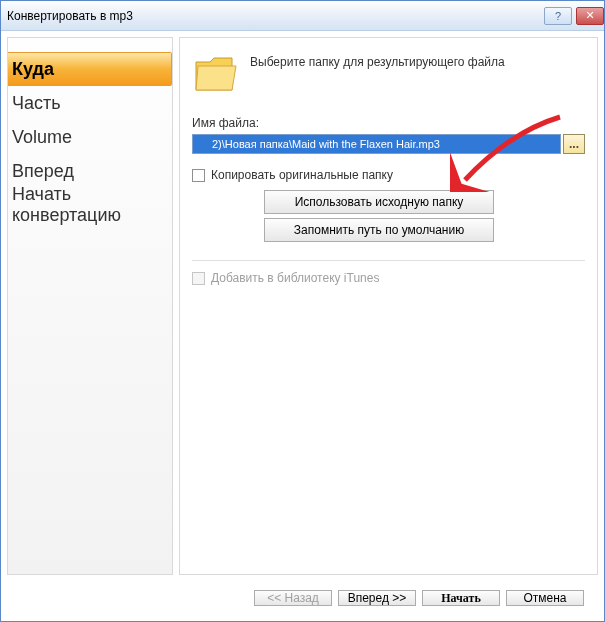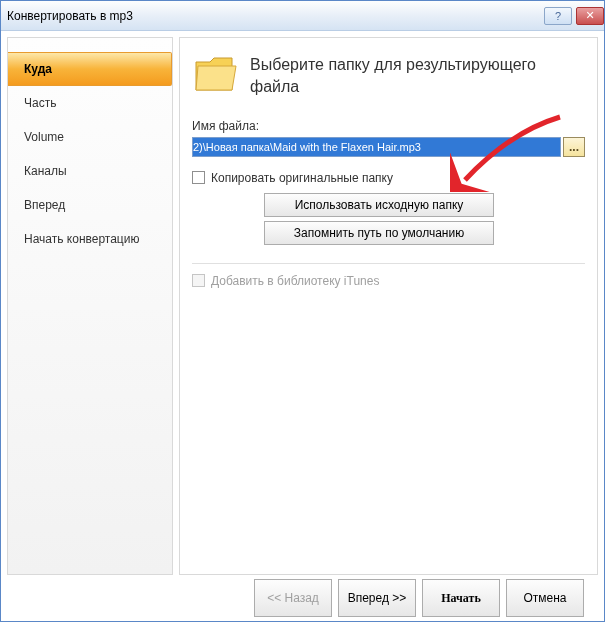--- a/index.html
+++ b/index.html
@@ -6,40 +6,40 @@
 body { font-family: "Segoe UI", Tahoma, sans-serif; font-size: 12px; background: #fff; }
 .window { width: 605px; height: 622px; background: #fff; border: 1px solid #5a87c7; position: relative; }
 .titlebar { height: 30px; background: linear-gradient(#fdfefe, #e8eff8 50%, #d5e3f3); display: flex; align-items: center; padding: 0 0; border-bottom: 1px solid #b9cde5; }
 .titlebar-title { flex: 1; font-size: 12px; color: #000; padding-left: 6px; }
 .titlebar-buttons { display: flex; gap: 0; }
 .tb-btn { width: 28px; height: 18px; border: 1px solid #8ba6c9; background: linear-gradient(#f2f7fd, #cfe0f4); display: flex; align-items: center; justify-content: center; font-size: 11px; color: #4a6a9a; cursor: pointer; border-radius: 2px; }
 .tb-btn.help { margin-right: 4px; }
 .tb-btn.close { background: linear-gradient(#e9a0a0, #c94f4f); color: #fff; border-color: #a33; }
 .content { display: flex; height: calc(100% - 30px - 46px); padding: 6px 6px 0 6px; gap: 6px; }
 .sidebar { width: 166px; border: 1px solid #d9d9d9; background: linear-gradient(#fefefe, #f2f2f2); padding: 14px 0; }
-.sidebar-item { height: 34px; display: flex; align-items: center; padding: 0 16px; font-size: 12px; color: #333; cursor: pointer; }
+.sidebar-item { height: 34px; display: flex; align-items: center; padding: 0 4px; font-size: 18px; color: #333; cursor: pointer; }
 .sidebar-item.active { background: linear-gradient(#fde7a8, #f8b43a 50%, #f49b1e); color: #000; font-weight: bold; border: 1px solid #e89b2e; border-left: none; margin: 0 0 0 0; border-radius: 0 2px 2px 0; }
 .main { flex: 1; border: 1px solid #d9d9d9; background: #fff; padding: 14px 12px; display: flex; flex-direction: column; position: relative; }
 .header { display: flex; align-items: flex-start; gap: 10px; margin-bottom: 20px; }
 .folder-icon { width: 48px; height: 44px; }
-.header-text { flex: 1; font-size: 16px; line-height: 1.4; color: #333; padding-top: 2px; }
+.header-text { flex: 1; font-size: 12px; line-height: 1.4; color: #333; padding-top: 2px; }
 .label-row { font-size: 12px; color: #333; margin-bottom: 4px; }
 .input-row { display: flex; align-items: center; gap: 2px; margin-bottom: 14px; position: relative; }
-.path-input { flex: 1; height: 20px; border: 1px solid #7b9ecd; font-size: 11px; padding: 0 0; background: #3179d6; color: #fff; }
+.path-input { flex: 1; height: 20px; border: 1px solid #7b9ecd; font-size: 11px; padding: 0 19px; background: #3179d6; color: #fff; }
 .browse-btn { width: 22px; height: 20px; border: 1px solid #9a8b5e; background: linear-gradient(#fdf5d8, #f5e39e); font-weight: bold; font-size: 12px; cursor: pointer; display: flex; align-items: center; justify-content: center; color: #5a4a20; }
 .checkbox-row { display: flex; align-items: center; gap: 6px; font-size: 12px; color: #333; margin-bottom: 8px; }
 .checkbox-row.disabled { color: #a0a0a0; }
 .chk { width: 13px; height: 13px; border: 1px solid #8f8f8f; background: #fff; }
 .chk.disabled { border-color: #c5c5c5; background: #f5f5f5; }
 .btn-stack { margin-left: 60px; display: flex; flex-direction: column; gap: 4px; margin-bottom: 12px; padding-left: 12px; }
 .action-btn { height: 24px; width: 230px; border: 1px solid #acacac; background: linear-gradient(#fdfdfd, #e7e7e7); font-size: 12px; cursor: pointer; text-align: center; }
 .divider { border-top: 1px solid #e0e0e0; margin: 6px 0 10px 0; }
 .footer { height: 46px; border-top: 0; padding: 0 20px; display: flex; align-items: center; justify-content: flex-end; gap: 6px; background: #fff; }
 .footer-spacer { flex: 1; }
-.footer-btn { height: 38px; min-width: 78px; padding: 0 6px; border: 1px solid #acacac; background: linear-gradient(#fdfdfd, #e7e7e7); font-size: 12px; cursor: pointer; }
+.footer-btn { height: 16px; min-width: 78px; padding: 0 6px; border: 1px solid #acacac; background: linear-gradient(#fdfdfd, #e7e7e7); font-size: 12px; cursor: pointer; }
 .footer-btn:disabled { color: #a0a0a0; }
 .footer-btn.primary { font-weight: bold; font-family: Liberation Serif, serif; }
 .arrow-annotation { position: absolute; top: 74px; left: 270px; pointer-events: none; }
 </style>
 </head>
 <body>
 
 <div class="window">
   <div class="titlebar">
     <div class="titlebar-title">Конвертировать в mp3</div>
@@ -56,23 +56,20 @@
   <div class="content">
     <div class="sidebar">
       <div class="sidebar-item active">
           <span>Куда</span>
         </div>
       <div class="sidebar-item">
           <span>Часть</span>
         </div>
       <div class="sidebar-item">
           <span>Volume</span>
-        </div>
-      <div class="sidebar-item">
-          <span>Каналы</span>
         </div>
       <div class="sidebar-item">
           <span>Вперед</span>
         </div>
       <div class="sidebar-item">
           <span>Начать конвертацию</span>
         </div>
     </div>
 
     <div class="main">

